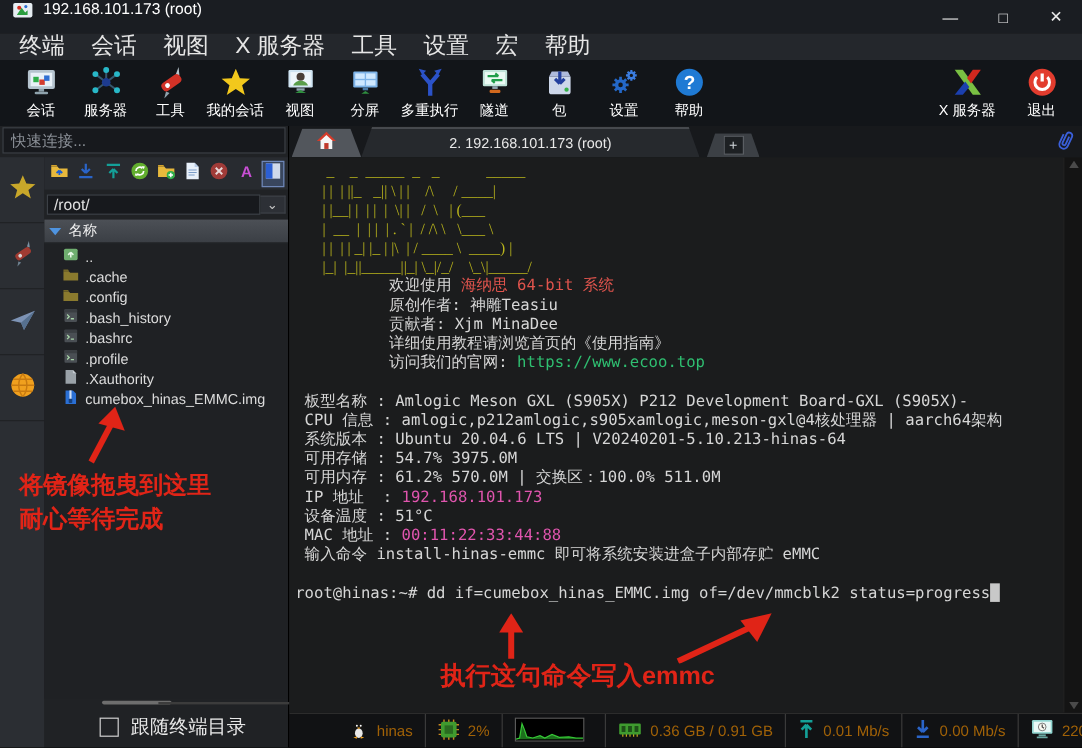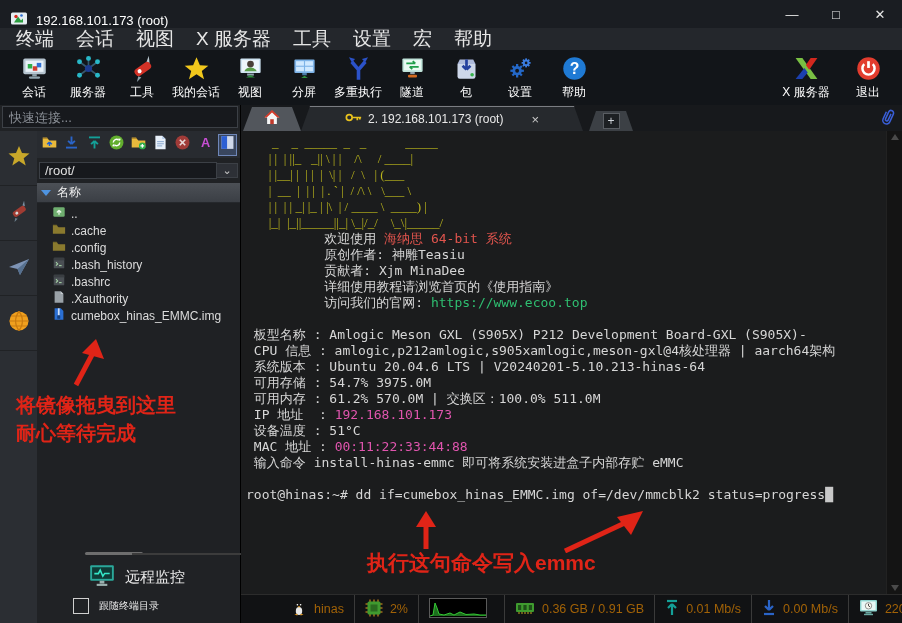--- a/index.html
+++ b/index.html
@@ -1,19 +1,19 @@
 <!DOCTYPE html>
 <html><head>
 <meta charset="utf-8">
 <style>
   html,body{margin:0;padding:0;background:#000;width:902px;height:623px;overflow:hidden;
     font-family:"Liberation Sans","DejaVu Sans",sans-serif;}
   .window{width:902px;height:623px;display:flex;flex-direction:column;background:#1b1c1d;position:relative;}
   
-  .titlebar{height:28px;background:#1a1d22;display:flex;align-items:flex-end;color:#fff;font-size:13px;flex:none;}
+  .titlebar{height:28px;background:#1a1d22;display:flex;align-items:flex-start;color:#fff;font-size:13px;flex:none;}
   .titlebar .appicon{width:18px;height:18px;margin:0 8px 0 10px;}
   .titlebar .appicon svg{width:18px;height:18px;}
   .win-controls{margin-left:auto;display:flex;}
   .win-btn{width:44px;height:28px;display:flex;align-items:center;justify-content:center;color:#e8e8e8;font-size:13px;}
   
   .menubar{height:22px;background:#24272c;display:flex;align-items:center;gap:2px;padding-left:6px;flex:none;}
   .menu-item{color:#e6e6e6;font-size:19px;padding:0 10px;line-height:22px;}
   
   .toolbar{height:55px;background:#121519;display:flex;align-items:center;padding:0 10px;flex:none;}
   .tb-group{display:flex;gap:6px;}
@@ -45,29 +45,29 @@
   .list-header{height:19px;flex:none;background:linear-gradient(#4c5056,#3b3f45);display:flex;align-items:center;color:#f0f0f0;font-size:12px;gap:6px;padding-left:4px;border-bottom:1px solid #25282c;}
   .sort-tri{width:0;height:0;border-left:5px solid transparent;border-right:5px solid transparent;border-top:6px solid #4f94e0;}
   .filelist{flex:1;overflow:hidden;background:#1f2124;padding-top:2px;}
   .file-row{height:17px;display:flex;align-items:center;gap:5px;padding-left:15px;color:#dcdcdc;font-size:12px;white-space:nowrap;}
   .file-row svg{width:14px;height:14px;flex:none;}
   .side-bottom{flex:none;padding-bottom:4px;}
   .hsep1{height:3px;background:#6e6e6e;width:58px;margin:2px 0 0 48px;border-radius:2px;}
   .hsep2{height:2px;background:#3c3c3c;width:140px;margin:-2px 0 6px 95px;}
   .monitor-row{display:flex;align-items:center;gap:10px;padding-left:52px;height:32px;color:#e8e8e8;font-size:15px;}
   .monitor-row svg{width:26px;height:24px;}
-  .follow-row{display:flex;align-items:center;gap:10px;padding-left:36px;height:26px;color:#e8e8e8;font-size:10px;}
+  .follow-row{display:flex;align-items:center;gap:10px;padding-left:46px;height:26px;color:#e8e8e8;font-size:16px;}
   .cb{width:14px;height:14px;border:1px solid #d0d0d0;background:transparent;flex:none;}
   .side-note{position:absolute;left:16px;top:286px;color:#e02417;font-size:20px;font-weight:bold;line-height:28px;pointer-events:none;}
   .side-arrow{position:absolute;left:58px;top:232px;pointer-events:none;}
   
   .main{flex:1;display:flex;flex-direction:column;min-width:0;}
   .tabbar{height:26px;flex:none;background:#17191c;display:flex;align-items:flex-end;padding-left:2px;position:relative;}
   .tab{height:24px;display:flex;align-items:center;justify-content:center;
-    clip-path:polygon(9px 0,calc(100% - 9px) 0,100% 100%,0 100%);}
+    clip-path:polygon(9px 0,calc(100% - 9px) 0,100% 100%,0 100%);flex-direction:column;}
   .tab-home{width:58px;background:#52565c;}
   .tab-home svg{width:18px;height:16px;}
   .tab-session{min-width:250px;background:#26292d;border-top:1px solid #7a7d82;color:#e8e8e8;font-size:12px;gap:6px;padding:0 16px;}
   .tab-session svg{width:17px;height:11px;}
   .tab-close{margin-left:22px;color:#c8c8c8;font-size:13px;}
   .tab-new{width:44px;height:20px;background:#3c4045;margin-left:6px;margin-bottom:0;clip-path:polygon(7px 0,calc(100% - 7px) 0,100% 100%,0 100%);display:flex;align-items:center;justify-content:center;}
   .tab-new .plus-box{width:15px;height:14px;background:#1d2023;color:#cfd4d9;font-size:12px;display:flex;align-items:center;justify-content:center;border:1px solid #5a5e63;}
   .clip-btn{position:absolute;right:6px;top:2px;}
   .clip-btn svg{width:17px;height:20px;}
   
@@ -477,20 +477,29 @@
               <div class="file-row">
                 <span><svg viewBox="0 0 16 16">
                     <rect x="2" y="2" width="12" height="12" rx="1" fill="#4a4f54"></rect>
                     <rect x="2" y="2" width="12" height="3" fill="#3a3e42"></rect>
                     <path d="M4.5 7l2 2-2 2" stroke="#a8d4a8" stroke-width="1.2" fill="none"></path>
                     <line x1="8" y1="11" x2="11" y2="11" stroke="#a8d4a8" stroke-width="1.2"></line>
                   </svg></span>
                 <span>.bashrc</span>
               </div>
 
+              <div class="file-row">
+                <span><svg viewBox="0 0 16 16">
+                    <rect x="2" y="2" width="12" height="12" rx="1" fill="#4a4f54"></rect>
+                    <rect x="2" y="2" width="12" height="3" fill="#3a3e42"></rect>
+                    <path d="M4.5 7l2 2-2 2" stroke="#a8d4a8" stroke-width="1.2" fill="none"></path>
+                    <line x1="8" y1="11" x2="11" y2="11" stroke="#a8d4a8" stroke-width="1.2"></line>
+                  </svg></span>
+                <span>.profile</span>
+              </div>
 
               <div class="file-row">
                 <span><svg viewBox="0 0 16 16">
                     <path d="M3 1.5h7l3 3v10H3z" fill="#9aa2a8"></path>
                     <path d="M10 1.5l3 3h-3z" fill="#c6ccd1"></path>
                   </svg></span>
                 <span>.Xauthority</span>
               </div>
 
               <div class="file-row">
@@ -498,30 +507,20 @@
                     <path d="M3 1.5h7l3 3v10H3z" fill="#2a6fd4"></path>
                     <rect x="6.7" y="1.5" width="2" height="8.5" fill="#cfe0f8"></rect>
                     <rect x="6" y="9.5" width="3.4" height="4" rx="0.6" fill="#16407e"></rect>
                   </svg></span>
                 <span>cumebox_hinas_EMMC.img</span>
               </div>
             </div>
           <div class="side-bottom">
             <div class="hsep1"></div>
             <div class="hsep2"></div>
-            <div class="monitor-row">
-              <span><svg viewBox="0 0 22 20">
-                    <rect x="1" y="1" width="20" height="13" rx="1" fill="#2aa89a"></rect>
-                    <rect x="2.6" y="2.6" width="16.8" height="9.8" fill="#0f3b36"></rect>
-                    <path d="M4.5 8h3.4l1.6-3 2.2 5.2 1.6-2.4h4.2" stroke="#35e8c8" stroke-width="1.3" fill="none"></path>
-                    <rect x="9" y="14" width="4" height="2.4" fill="#9ab0ae"></rect>
-                    <rect x="6.5" y="16.6" width="9" height="1.8" fill="#9ab0ae"></rect>
-                  </svg></span>
-              <span>远程监控</span>
-            </div>
             <div class="follow-row">
               <span class="cb"></span>
               <span>跟随终端目录</span>
             </div>
           </div>
         </div>
       </div>
 
       <div class="side-note">
         <div>将镜像拖曳到这里</div>

